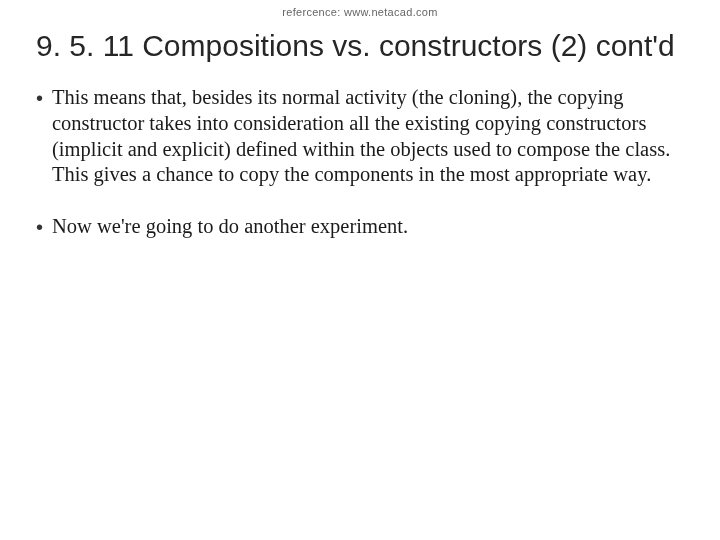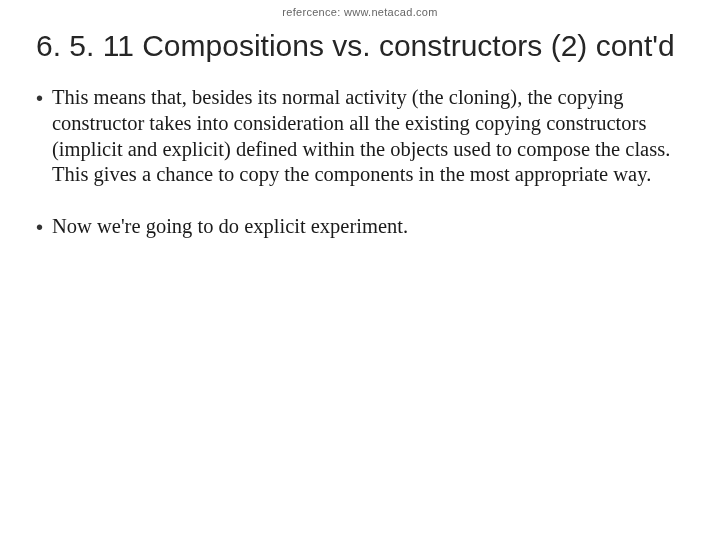--- a/index.html
+++ b/index.html
@@ -50,28 +50,28 @@
   }
   .bullet .txt { flex: 1 1 auto; font-family: Liberation Serif, serif; }
 </style>
 </head>
 <body>
 
 <div class="slide">
 
   <div class="ref">refercence: www.netacad.com</div>
 
-  <h1 class="title">6. 5. 11 Compositions vs. constructors (2) cont'd</h1>
+  <h1 class="title">9. 5. 11 Compositions vs. constructors (2) cont'd</h1>
 
   <div class="body">
 
     <div class="bullet">
       <div class="dot">•</div>
       <div class="txt">This means that, besides its normal activity (the cloning), the copying constructor takes into consideration all the existing copying constructors (implicit and explicit) defined within the objects used to compose the class. This gives a chance to copy the components in the most appropriate way.</div>
     </div>
 
     <div class="bullet">
       <div class="dot">•</div>
-      <div class="txt">Now we're going to do explicit experiment.</div>
+      <div class="txt">Now we're going to do another experiment.</div>
     </div>
 
   </div>
 </div>
 
 </body></html>

